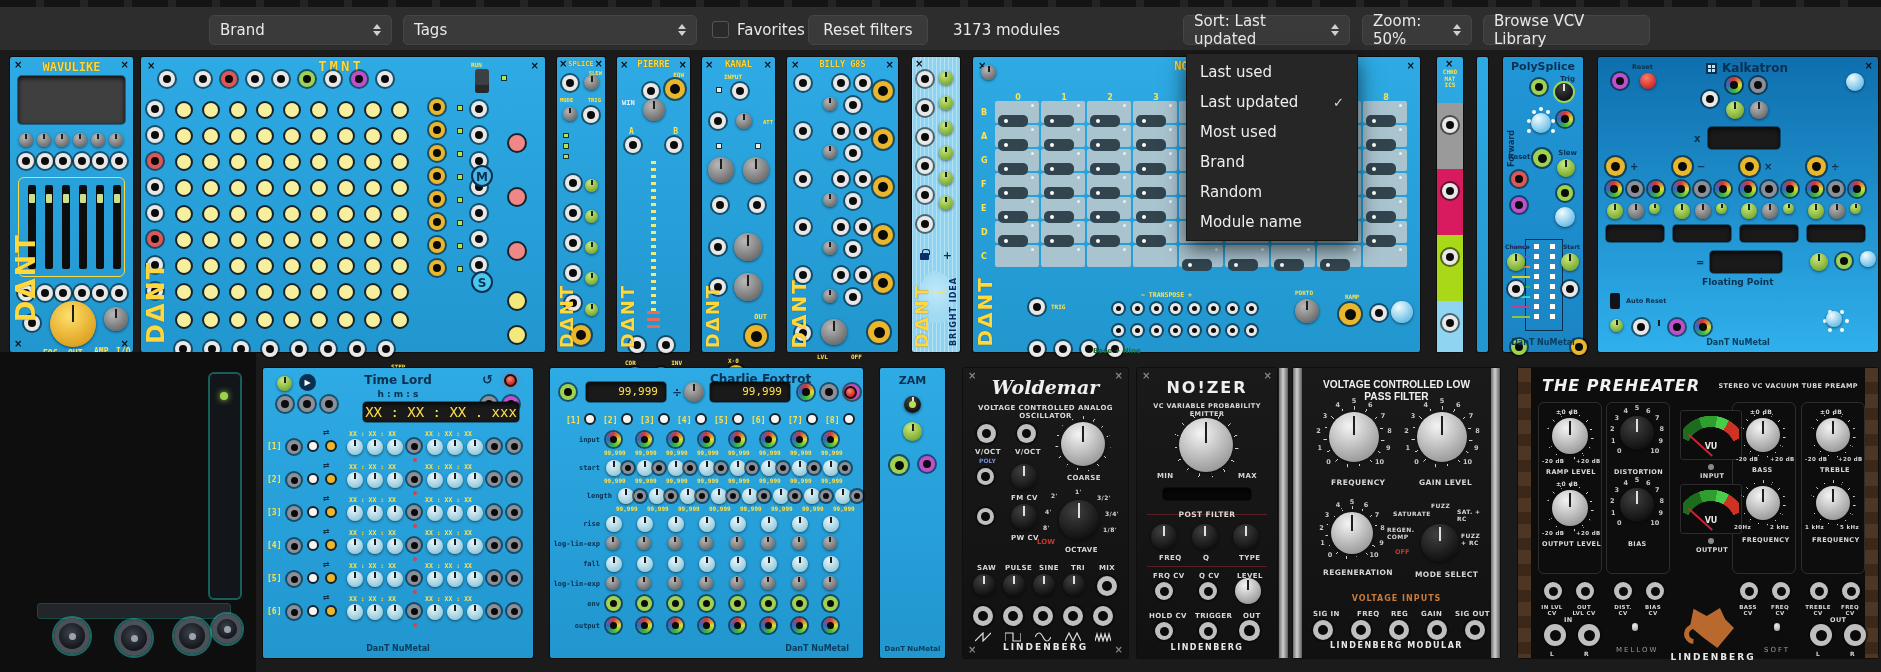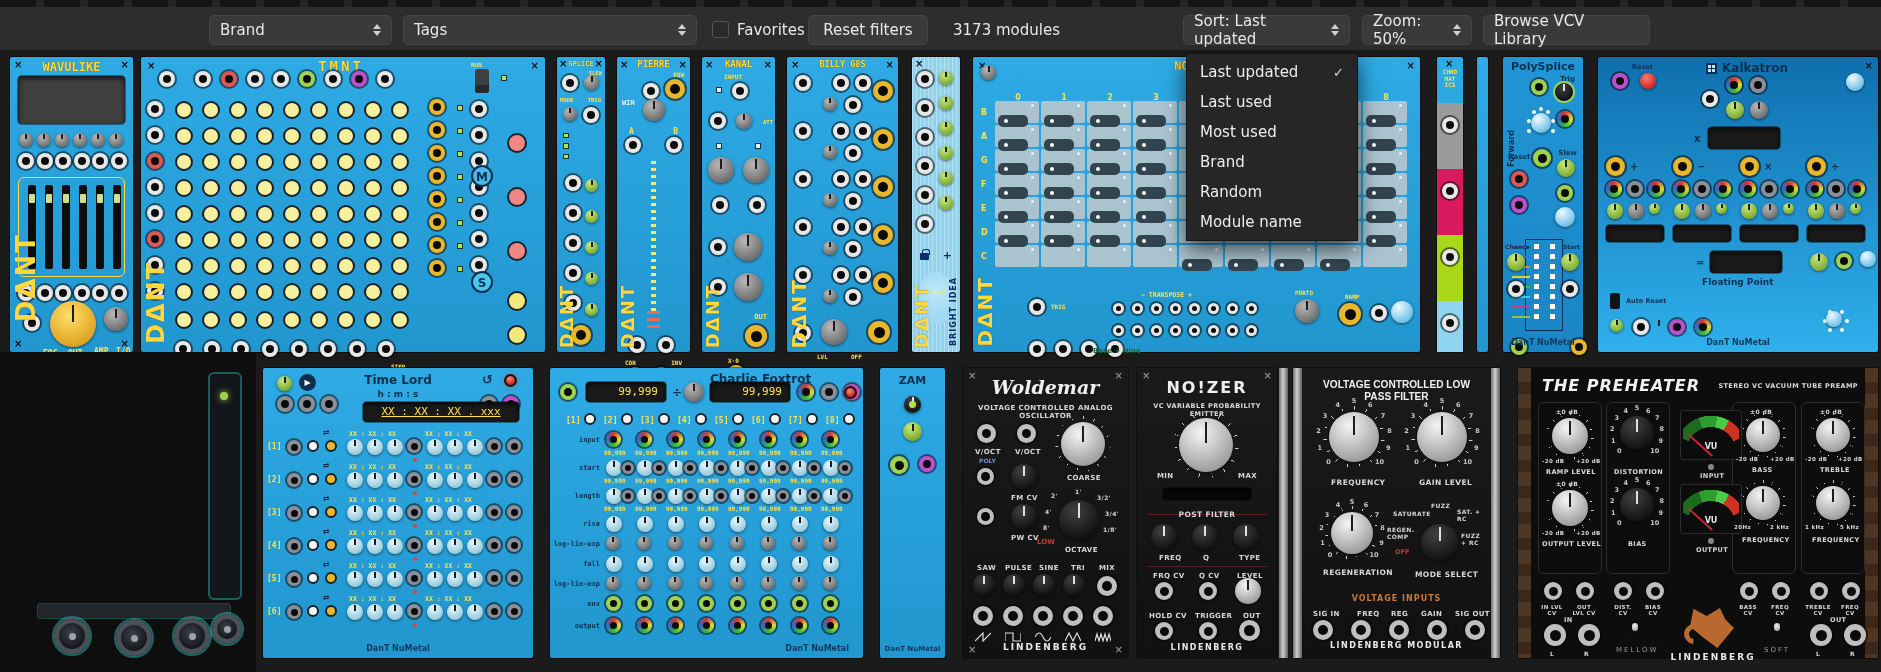--- a/index.html
+++ b/index.html
@@ -1009,21 +1009,21 @@
     <div class="abs" style="left:14px;top:28px;display:flex;gap:6px;">
         <span class="jack dk"></span>
         <span class="jack dk"></span>
         <span class="jack dk"></span>
       </div>
     <div class="abs" style="right:14px;top:28px;display:flex;gap:6px;">
         <span class="jack dk"></span>
         <span class="jack p"></span>
       </div>
     <div class="display" style="left:100px;top:34px;width:156px;height:20px;">
-      <span style="display:block;text-align:center;color:#ffe14d;font-family:'DejaVu Sans Mono',monospace;font-size:11px;line-height:20px;text-decoration:underline;">XX : XX : XX . xxx</span>
+      <span style="display:block;text-align:center;color:#ffe14d;font-family:'DejaVu Sans Mono',monospace;font-size:14px;line-height:20px;">XX : XX : XX . xxx</span>
     </div>
     <div class="abs" id="tl-rows" style="left:0;top:62px;width:270px;">
         <div style="position: relative; height: 33px;">
           <span class="ytxt" style="left: 4px; top: 12px;">[1]</span>
           <span class="jack dk" style="width: 14px; height: 14px; position: absolute; left: 24px; top: 10px;"></span>
           <span class="btnw" style="left: 44px; top: 10px;"></span>
           <span class="btng" style="left: 62px; top: 10px;"></span>
           <span class="ntxt" style="left: 60px; top: -2px; font-size: 8px;">⇄</span>
           <span class="ytxt" style="left: 86px; top: 0px; font-size: 6.5px;">XX : XX : XX</span>
           <span class="ytxt" style="left: 162px; top: 0px; font-size: 6.5px;">XX : XX : XX</span>
@@ -1212,21 +1212,21 @@
           <span class="knob blue" style="width: 16px; height: 16px; position: absolute; left: 211px; top: 2px;"></span>
           <span class="jack dk" style="width: 12px; height: 12px; position: absolute; left: 227px; top: 4px;"></span>
           <span class="ytxt" style="left: 209px; top: 19px; font-size: 6px;">99,999</span>
           <span class="knob blue" style="width: 16px; height: 16px; position: absolute; left: 242px; top: 2px;"></span>
           <span class="jack dk" style="width: 12px; height: 12px; position: absolute; left: 258px; top: 4px;"></span>
           <span class="ytxt" style="left: 240px; top: 19px; font-size: 6px;">99,999</span>
           <span class="knob blue" style="width: 16px; height: 16px; position: absolute; left: 273px; top: 2px;"></span>
           <span class="jack dk" style="width: 12px; height: 12px; position: absolute; left: 289px; top: 4px;"></span>
           <span class="ytxt" style="left: 271px; top: 19px; font-size: 6px;">99,999</span>
         </div>
-        <div style="position: absolute; left: 0px; top: 56px; width: 313px; height: 28px;">
+        <div style="position: absolute; left: 12px; top: 56px; width: 313px; height: 28px;">
           <span class="ntxt" style="left: 0px; top: 6px; width: 50px; text-align: right; font-size: 7px; font-family: &quot;DejaVu Sans Mono&quot;, monospace;">length</span>
           <span class="knob blue" style="width: 16px; height: 16px; position: absolute; left: 56px; top: 2px;"></span>
           <span class="jack dk" style="width: 12px; height: 12px; position: absolute; left: 72px; top: 4px;"></span>
           <span class="ytxt" style="left: 54px; top: 19px; font-size: 6px;">99,999</span>
           <span class="knob blue" style="width: 16px; height: 16px; position: absolute; left: 87px; top: 2px;"></span>
           <span class="jack dk" style="width: 12px; height: 12px; position: absolute; left: 103px; top: 4px;"></span>
           <span class="ytxt" style="left: 85px; top: 19px; font-size: 6px;">99,999</span>
           <span class="knob blue" style="width: 16px; height: 16px; position: absolute; left: 118px; top: 2px;"></span>
           <span class="jack dk" style="width: 12px; height: 12px; position: absolute; left: 134px; top: 4px;"></span>
           <span class="ytxt" style="left: 116px; top: 19px; font-size: 6px;">99,999</span>
@@ -1636,26 +1636,26 @@
     <div class="abs" style="left:292px;top:256px;display:flex;gap:12px;">
         <span class="jack mt" style="width: 22px; height: 22px;"></span>
         <span class="jack mt" style="width: 22px; height: 22px;"></span>
       </div>
     <span class="wtxt" style="left:298px;top:282px;font-size:6px;">L</span>
     <span class="wtxt" style="left:332px;top:282px;font-size:6px;">R</span>
   </div>
 
   <div class="menu">
     <div class="mi">
+        <span>Last used</span>
+        <span class="ck"></span>
+      </div>
+    <div class="mi">
         <span>Last updated</span>
         <span class="ck">✓</span>
-      </div>
-    <div class="mi">
-        <span>Last used</span>
-        <span class="ck"></span>
       </div>
     <div class="mi">
         <span>Most used</span>
         <span class="ck"></span>
       </div>
     <div class="mi">
         <span>Brand</span>
         <span class="ck"></span>
       </div>
     <div class="mi">

